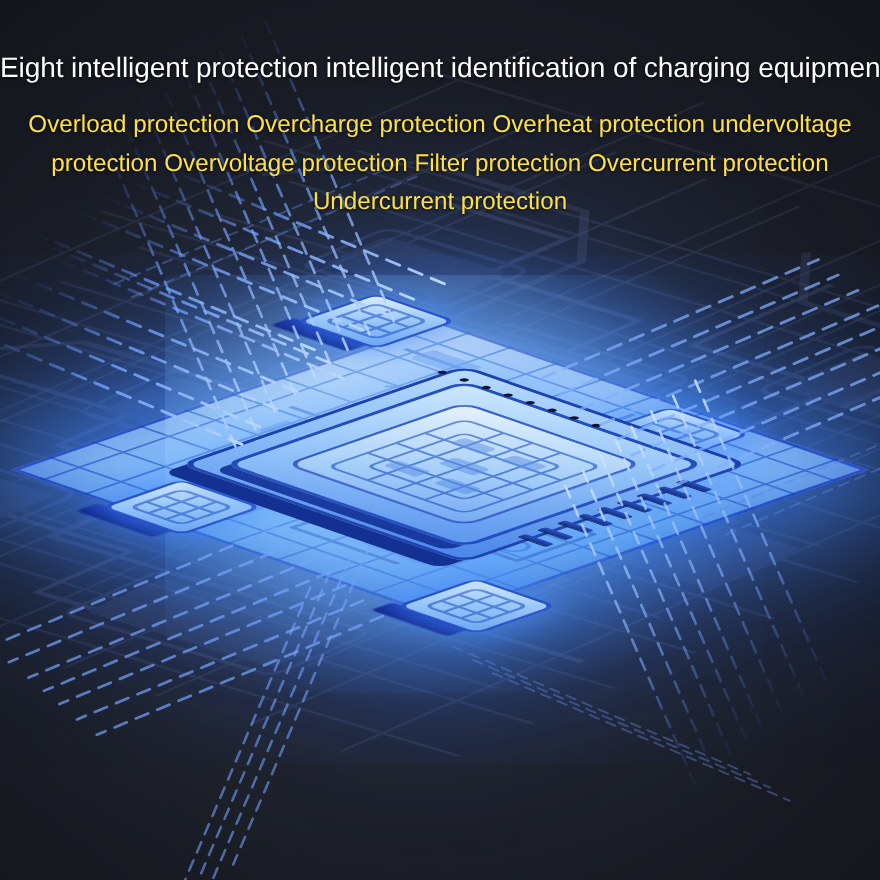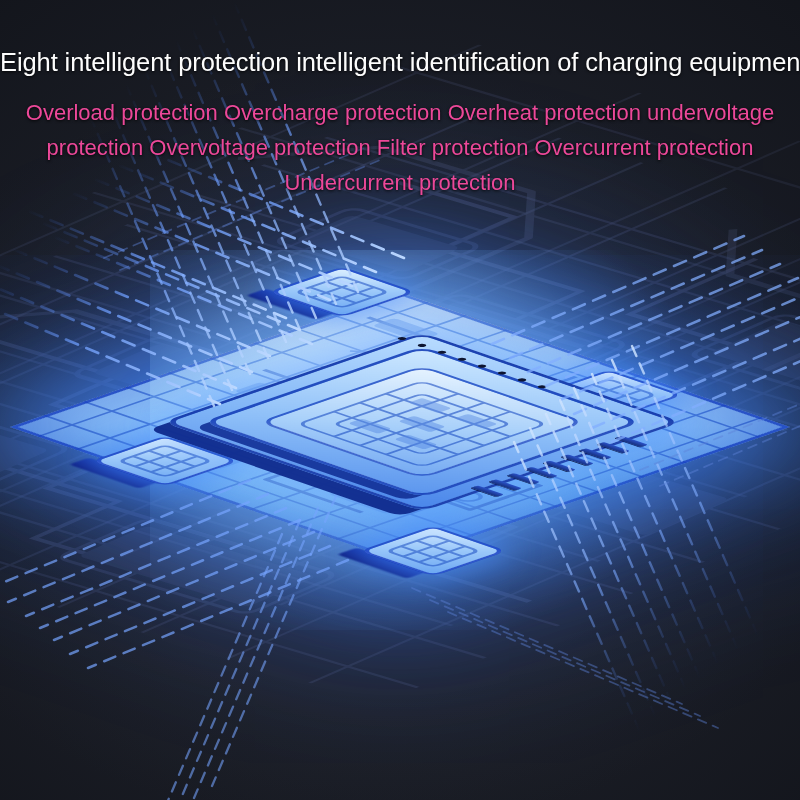--- a/index.html
+++ b/index.html
@@ -158,21 +158,21 @@
     text-shadow:0 1px 3px rgba(0,0,0,.85);
     white-space:nowrap;
   }
   #subtitle{
     margin:0 auto;
     padding-top:18px;
     width:768px;
     font-size:22px;
     line-height:35px;
     font-weight:400;
-    color:#ec4899;
+    color:#fde047;
     text-shadow:0 1px 3px rgba(0,0,0,.9);
     font-family:"Liberation Sans", sans-serif;
   }
 </style>
 </head>
 <body>
 
 <div id="stage">
 
   <div class="layer" id="pcb-base"></div>

